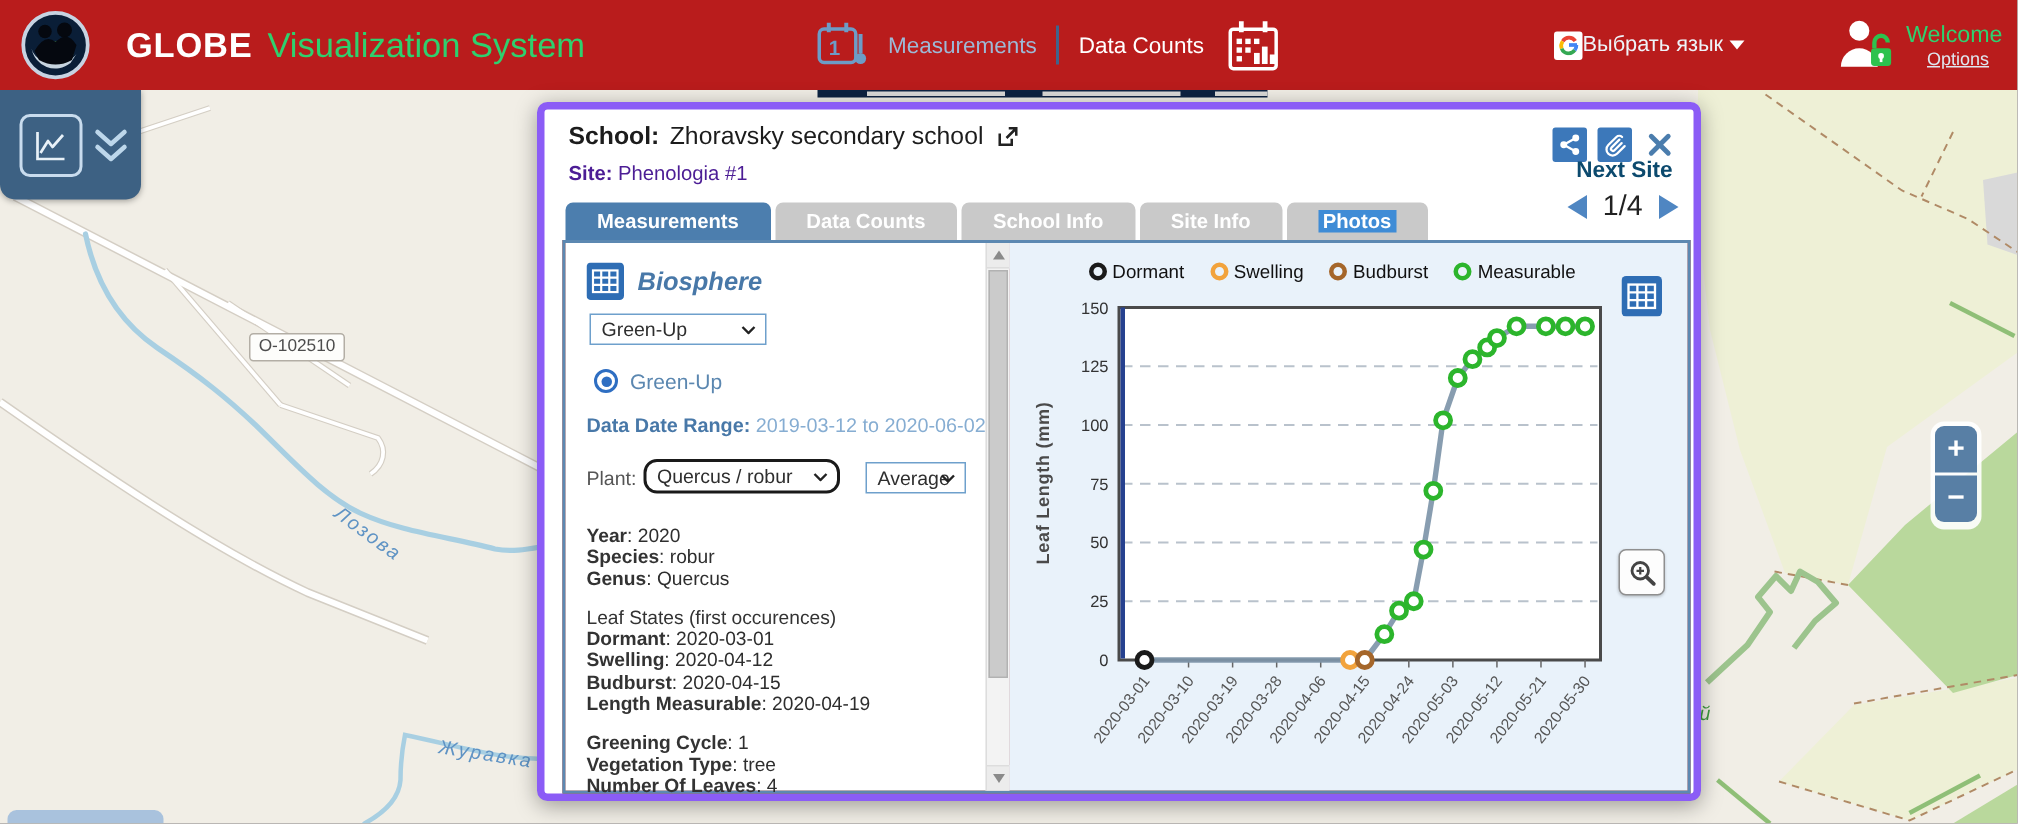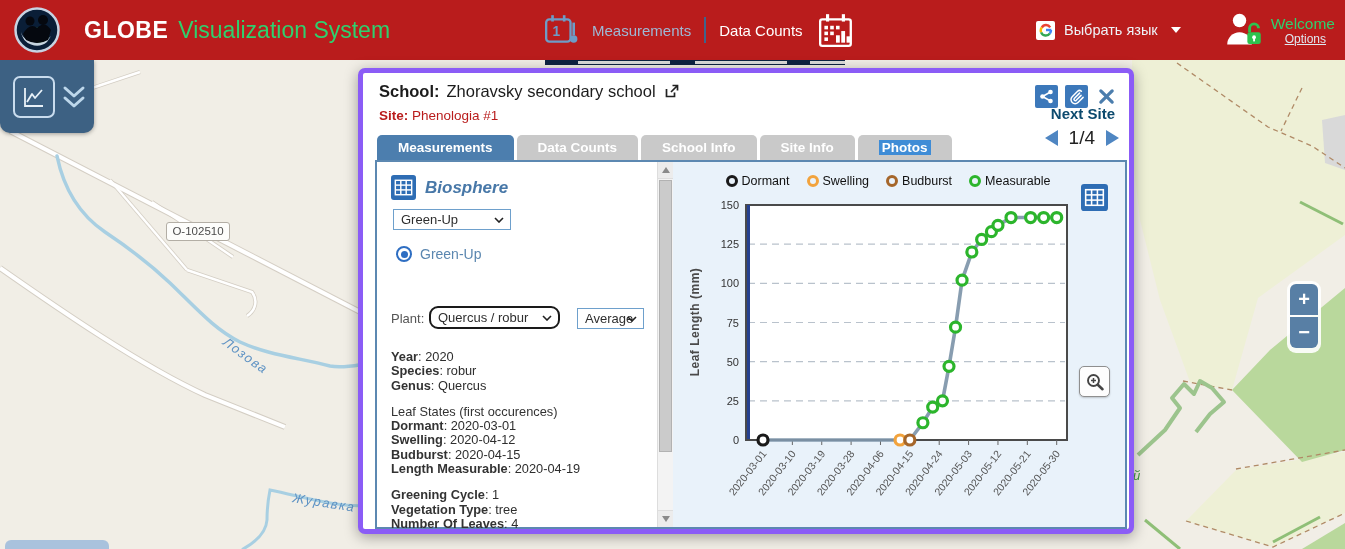--- a/index.html
+++ b/index.html
@@ -11,21 +11,21 @@
   .brand-wrap{position:absolute;left:84px;top:0;height:60px;display:flex;align-items:center;gap:10px;}
   .brand{color:#fff;font-size:23px;font-weight:bold;letter-spacing:.5px;}
   .product{color:#2fd06e;font-size:23px;}
   .logo{position:absolute;left:13px;top:6px;}
   .nav-wrap{position:absolute;left:543px;top:0;height:60px;display:flex;align-items:center;gap:13px;}
   .nav-meas{color:#9db9d6;font-size:15px;cursor:pointer;}
   .nav-dc{color:#ffffff;font-size:15px;cursor:pointer;}
   .nav-div{width:2px;height:26px;background:#3f648c;}
   .under-tabs{position:absolute;left:545px;top:60px;width:300px;height:5px;background:#0d2342;z-index:29;}
   .ut{position:absolute;top:1px;height:3px;background:#dbdbd9;}
-  .lang{position:absolute;left:1036px;top:0;height:60px;display:flex;align-items:center;gap:9px;cursor:pointer;}
+  .lang{position:absolute;left:1036px;top:0;height:60px;display:flex;align-items:center;cursor:pointer;}
   .lang-g{width:19px;height:19px;background:#fff;border-radius:2px;display:flex;align-items:center;justify-content:center;}
   .lang-label{color:#eef3f8;font-size:14.5px;}
   .lang-caret{width:0;height:0;border-left:5px solid transparent;border-right:5px solid transparent;border-top:6px solid #fff;margin-left:4px;}
   .account{position:absolute;right:10px;top:0;height:60px;display:flex;align-items:center;gap:8px;}
   .acct-text{display:flex;flex-direction:column;align-items:flex-start;}
   .welcome{color:#2fd06e;font-size:15.5px;line-height:17px;}
   .options{color:#dfe8f0;font-size:12px;text-decoration:underline;cursor:pointer;margin-left:14px;}
 
   
   .map-svg{position:absolute;left:0;top:60px;z-index:1;}
@@ -40,21 +40,21 @@
     display:flex;align-items:center;justify-content:center;cursor:pointer;}
   .zoom-btn.zin{border-radius:6px 6px 0 0;margin-bottom:2px;}
   .zoom-btn.zout{border-radius:0 0 6px 6px;}
   .map-attrib{position:absolute;left:5px;top:540px;width:104px;height:9px;background:#a9c2dd;border-radius:6px 6px 0 0;z-index:10;}
 
   
   .modal{position:absolute;left:358px;top:68px;width:776px;height:466px;background:#fff;border:5px solid #8b5cf6;
     border-radius:7px;box-shadow:0 3px 14px rgba(0,0,0,.35);z-index:40;box-sizing:border-box;}
   .school-line{position:absolute;left:16px;top:9px;font-size:16.5px;color:#1c1c1c;display:flex;align-items:center;gap:7px;}
   .school-line b{font-weight:bold;}
-  .site-line{position:absolute;left:16px;top:35px;font-size:13.5px;color:#b91c1c;}
+  .site-line{position:absolute;left:16px;top:35px;font-size:13.5px;color:#4c1d95;}
   .site-line b{font-weight:bold;}
   .m-icons{position:absolute;right:12px;top:12px;display:flex;gap:7px;align-items:center;}
   .ic-btn{width:23px;height:23px;background:#3c78ba;border-radius:2px;display:flex;align-items:center;justify-content:center;cursor:pointer;}
   .ic-x{width:22px;height:22px;display:flex;align-items:center;justify-content:center;cursor:pointer;}
   .next-site{position:absolute;right:14px;top:32px;font-size:15px;font-weight:bold;color:#0c4a6e;}
   .pager{position:absolute;right:10px;top:54px;display:flex;align-items:center;gap:11px;}
   .pager-num{font-size:19px;color:#222;}
   .tri-l{width:0;height:0;border-top:8px solid transparent;border-bottom:8px solid transparent;border-right:13px solid #4f86c2;cursor:pointer;}
   .tri-r{width:0;height:0;border-top:8px solid transparent;border-bottom:8px solid transparent;border-left:13px solid #4f86c2;cursor:pointer;}
   .tabs{position:absolute;left:14px;top:62px;display:flex;}
@@ -328,20 +328,24 @@
         </div>
         <div class="fselect sel-proto">
           <span>Green-Up</span>
           <svg width="10" height="6" viewBox="0 0 10 6">
               <polyline points="1,1 5,5 9,1" stroke="#222" stroke-width="1.6" fill="none"></polyline>
             </svg>
         </div>
         <div class="radio-row">
           <span class="radio"></span>
           <span class="radio-label">Green-Up</span>
+        </div>
+        <div class="daterange">
+          <b>Data Date Range:</b>
+          <span> <span>2019-03-12 to 2020-06-02</span></span>
         </div>
         <span class="plant-label">Plant:</span>
         <div class="fselect sel-plant">
           <span>Quercus / robur</span>
           <svg width="10" height="6" viewBox="0 0 10 6">
               <polyline points="1,1 5,5 9,1" stroke="#222" stroke-width="1.6" fill="none"></polyline>
             </svg>
         </div>
         <div class="fselect sel-agg">
           <span>Average</span>

